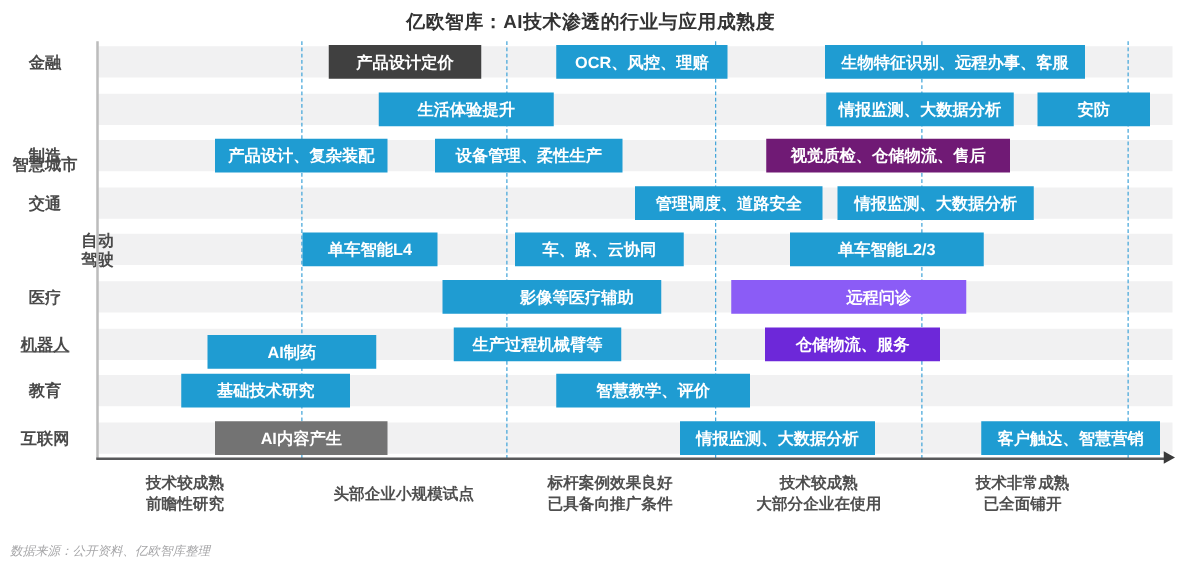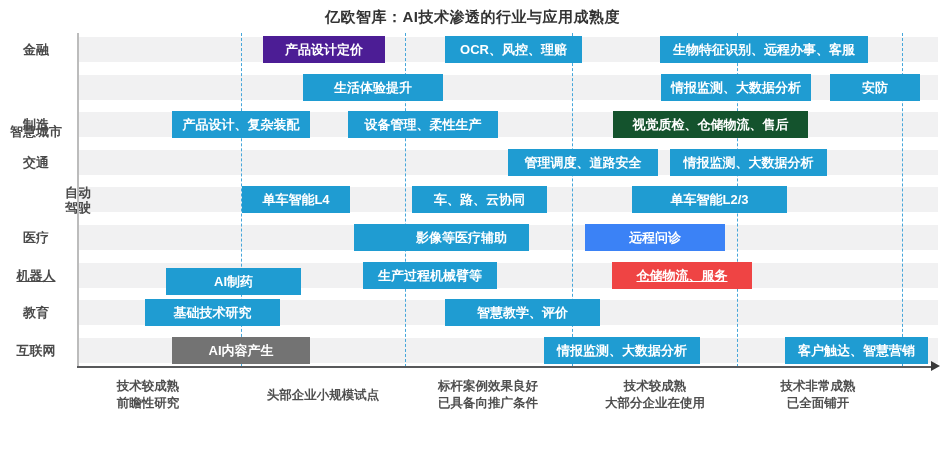--- a/index.html
+++ b/index.html
@@ -71,64 +71,64 @@
 
   <div class="divider" style="left: 241px;"></div>
       <div class="divider" style="left: 405px;"></div>
       <div class="divider" style="left: 572px;"></div>
       <div class="divider" style="left: 737px;"></div>
       <div class="divider" style="left: 902px;"></div>
       <div class="band" style="top: 37px;"></div>
       <div class="industry-label" style="top: 37px; height: 25px;">
         <span>金融</span>
       </div>
-      <div class="box" style="left: 263px; width: 122px; top: 36px; background: #4c1d95;">产品设计定价</div>
+      <div class="box" style="left: 263px; width: 122px; top: 36px; background: #404040;">产品设计定价</div>
       <div class="box" style="left: 445px; width: 137px; top: 36px; background: rgb(31, 156, 210);">OCR、风控、理赔</div>
       <div class="box" style="left: 660px; width: 208px; top: 36px; background: rgb(31, 156, 210);">生物特征识别、远程办事、客服</div>
       <div class="band" style="top: 75px;"></div>
       <div class="industry-label" style="top: 75px; height: 25px; margin-top: 44px;">
         <span>智慧城市</span>
       </div>
       <div class="box" style="left: 303px; width: 140px; top: 74px; background: rgb(31, 156, 210);">生活体验提升</div>
       <div class="box" style="left: 661px; width: 150px; top: 74px; background: rgb(31, 156, 210);">情报监测、大数据分析</div>
       <div class="box" style="left: 830px; width: 90px; top: 74px; background: rgb(31, 156, 210);">安防</div>
       <div class="band" style="top: 112px;"></div>
       <div class="industry-label" style="top: 112px; height: 25px;">
         <span>制造</span>
       </div>
       <div class="box" style="left: 172px; width: 138px; top: 111px; background: rgb(31, 156, 210);">产品设计、复杂装配</div>
       <div class="box" style="left: 348px; width: 150px; top: 111px; background: rgb(31, 156, 210);">设备管理、柔性生产</div>
-      <div class="box" style="left: 613px; width: 195px; top: 111px; background: #14532d;">视觉质检、仓储物流、售后</div>
+      <div class="box" style="left: 613px; width: 195px; top: 111px; background: #701a75;">视觉质检、仓储物流、售后</div>
       <div class="band" style="top: 150px;"></div>
       <div class="industry-label" style="top: 150px; height: 25px;">
         <span>交通</span>
       </div>
       <div class="box" style="left: 508px; width: 150px; top: 149px; background: rgb(31, 156, 210);">管理调度、道路安全</div>
       <div class="box" style="left: 670px; width: 157px; top: 149px; background: rgb(31, 156, 210);">情报监测、大数据分析</div>
       <div class="band" style="top: 187px;"></div>
       <div class="industry-label" style="top: 187px; height: 25px; padding-left: 42px;">
         <span>自动</span>
         <span>驾驶</span>
       </div>
       <div class="box" style="left: 242px; width: 108px; top: 186px; background: rgb(31, 156, 210);">单车智能L4</div>
       <div class="box" style="left: 412px; width: 135px; top: 186px; background: rgb(31, 156, 210);">车、路、云协同</div>
       <div class="box" style="left: 632px; width: 155px; top: 186px; background: rgb(31, 156, 210);">单车智能L2/3</div>
       <div class="band" style="top: 225px;"></div>
       <div class="industry-label" style="top: 225px; height: 25px;">
         <span>医疗</span>
       </div>
       <div class="box" style="left: 166px; width: 135px; top: 224px; background: rgb(31, 156, 210); margin-top: 44px;">AI制药</div>
       <div class="box" style="left: 354px; width: 135px; top: 224px; background: rgb(31, 156, 210); padding-left: 40px;">影像等医疗辅助</div>
-      <div class="box" style="left: 585px; width: 140px; top: 224px; background: #3b82f6;">远程问诊</div>
+      <div class="box" style="left: 585px; width: 140px; top: 224px; background: #8b5cf6; padding-left: 48px;">远程问诊</div>
       <div class="band" style="top: 263px;"></div>
       <div class="industry-label" style="top: 263px; height: 25px; text-decoration: underline;">
         <span>机器人</span>
       </div>
       <div class="box" style="left: 363px; width: 134px; top: 262px; background: rgb(31, 156, 210);">生产过程机械臂等</div>
-      <div class="box" style="left: 612px; width: 140px; top: 262px; background: #ef4444; text-decoration: underline;">仓储物流、服务</div>
+      <div class="box" style="left: 612px; width: 140px; top: 262px; background: #6d28d9;">仓储物流、服务</div>
       <div class="band" style="top: 300px;"></div>
       <div class="industry-label" style="top: 300px; height: 25px;">
         <span>教育</span>
       </div>
       <div class="box" style="left: 145px; width: 135px; top: 299px; background: rgb(31, 156, 210);">基础技术研究</div>
       <div class="box" style="left: 445px; width: 155px; top: 299px; background: rgb(31, 156, 210);">智慧教学、评价</div>
       <div class="band" style="top: 338px;"></div>
       <div class="industry-label" style="top: 338px; height: 25px;">
         <span>互联网</span>
       </div>
@@ -157,13 +157,14 @@
       <div class="stage" style="left: 545px;">
         <span>技术较成熟</span>
         <span>大部分企业在使用</span>
       </div>
       <div class="stage" style="left: 708px;">
         <span>技术非常成熟</span>
         <span>已全面铺开</span>
       </div>
     </div>
 
+  <div class="footer">数据来源：公开资料、亿欧智库整理</div>
 </div>
 
 </body></html>

